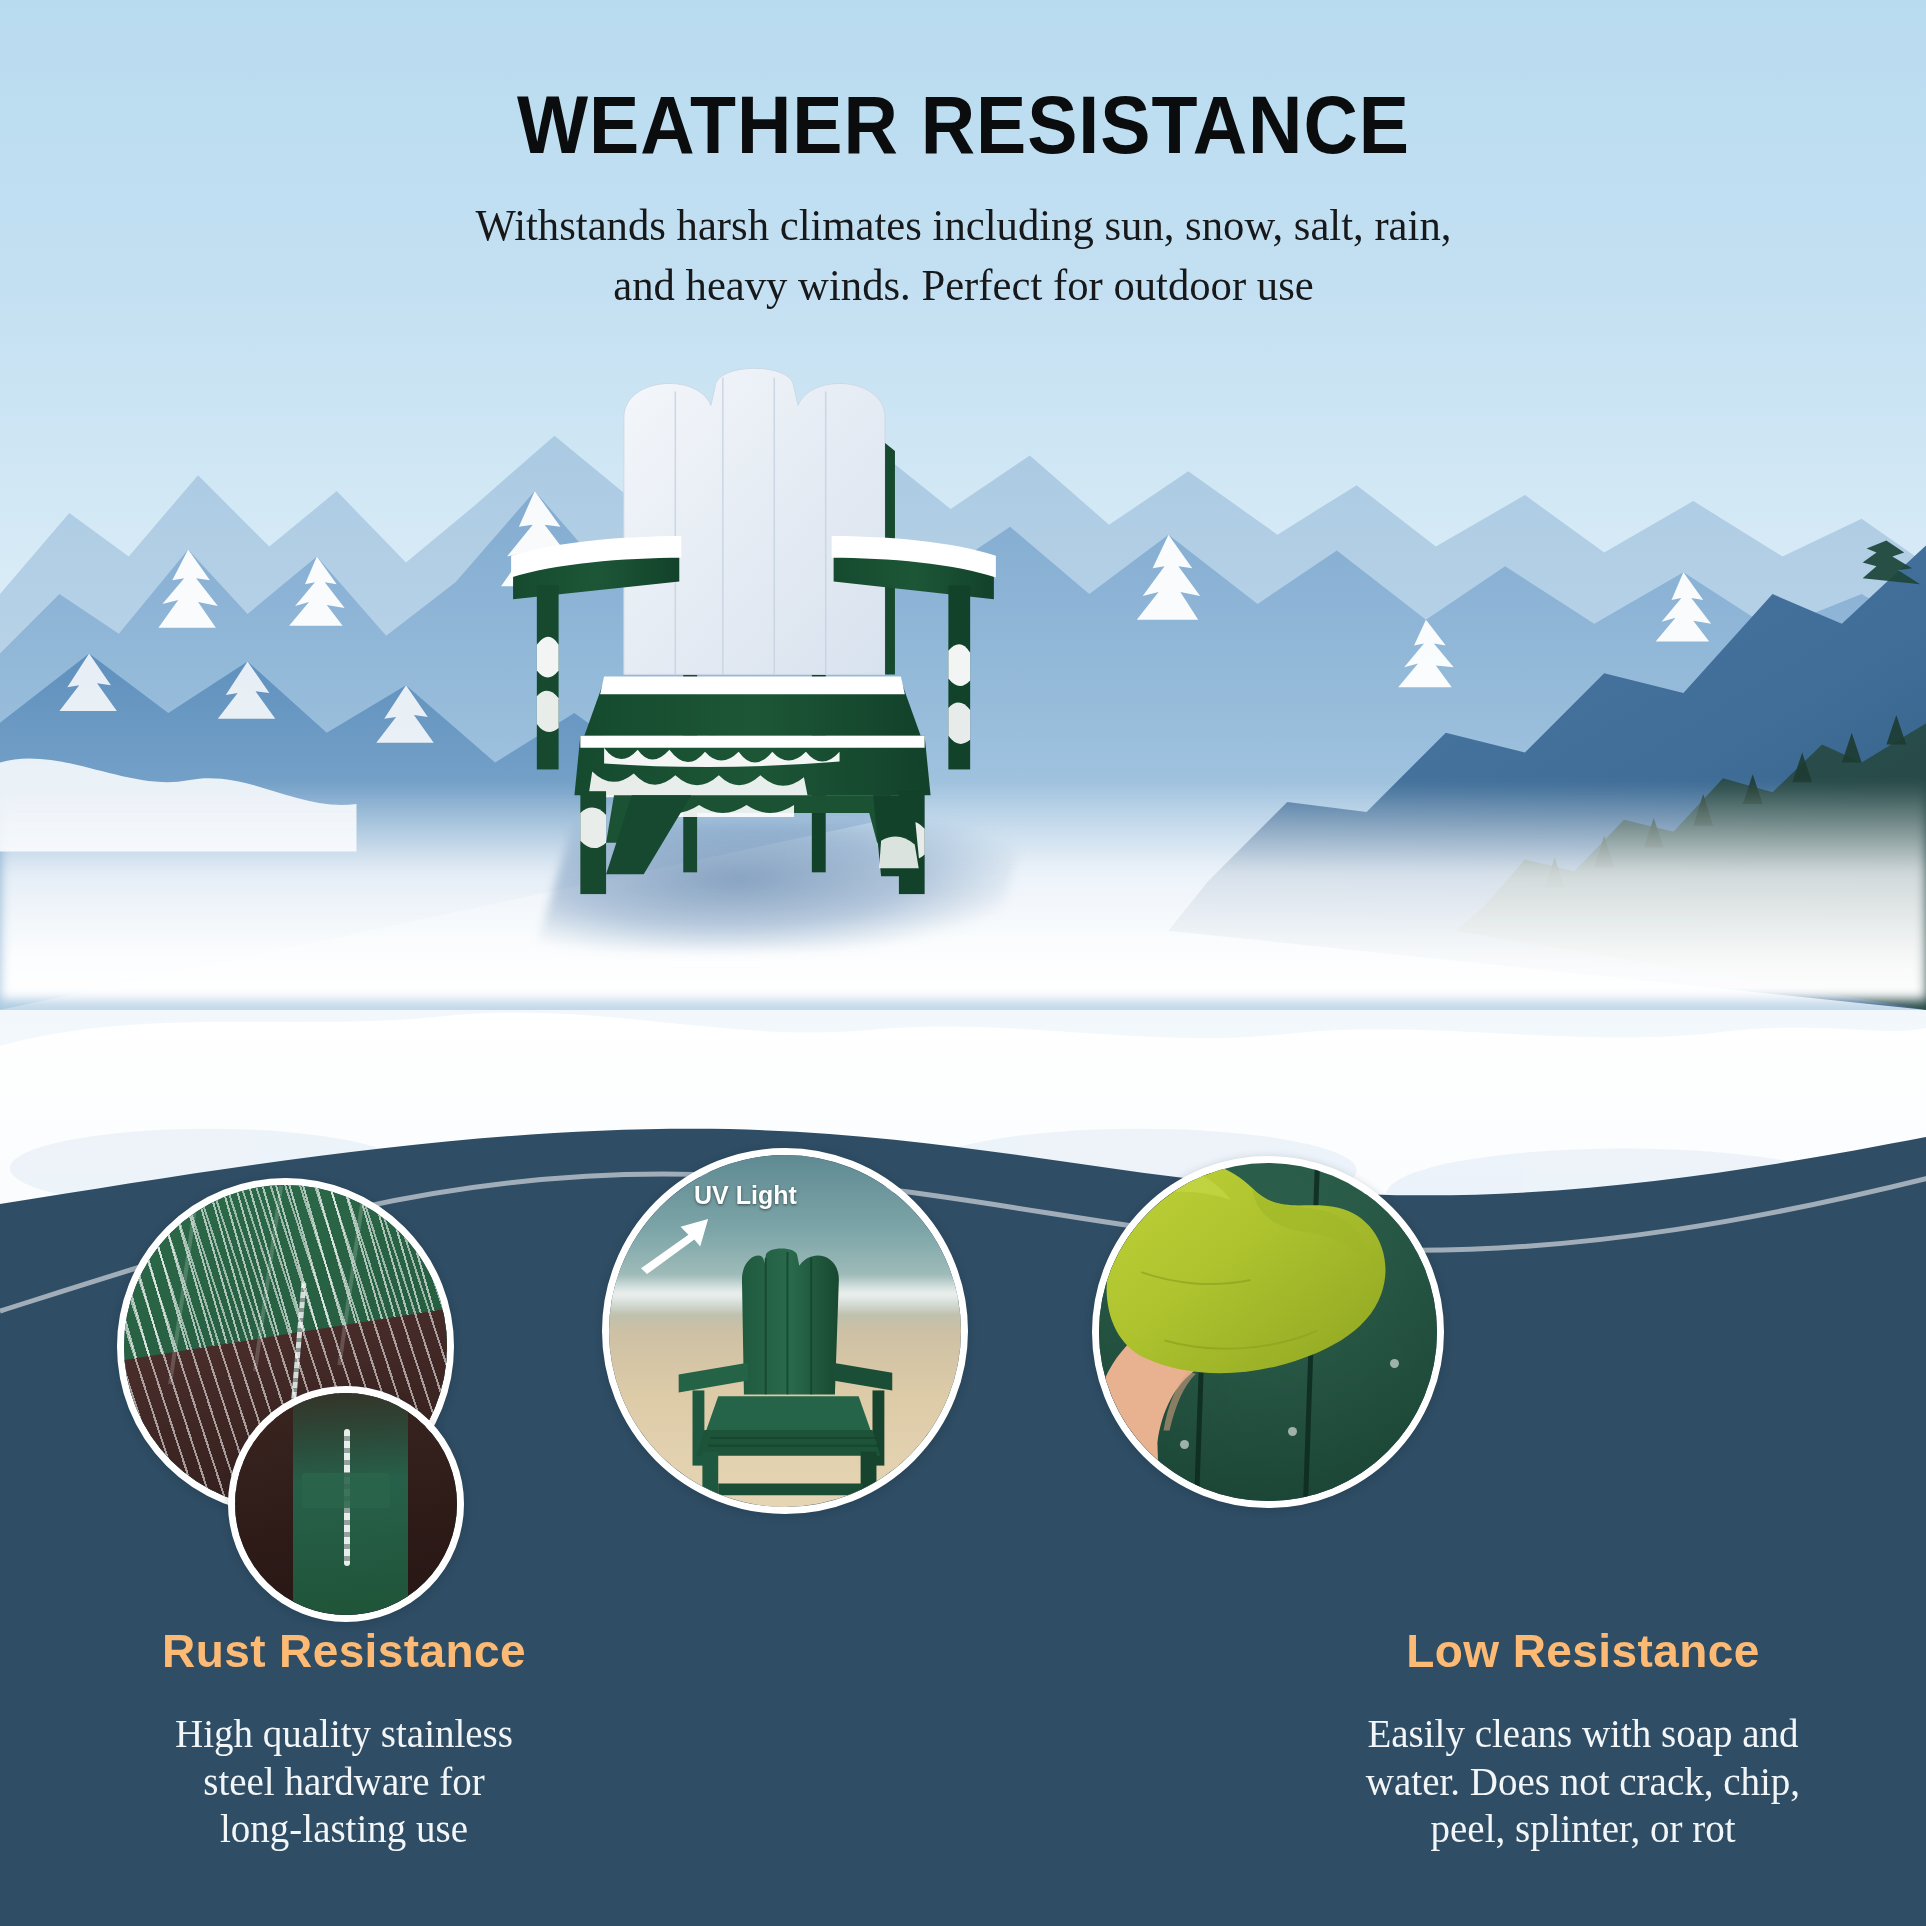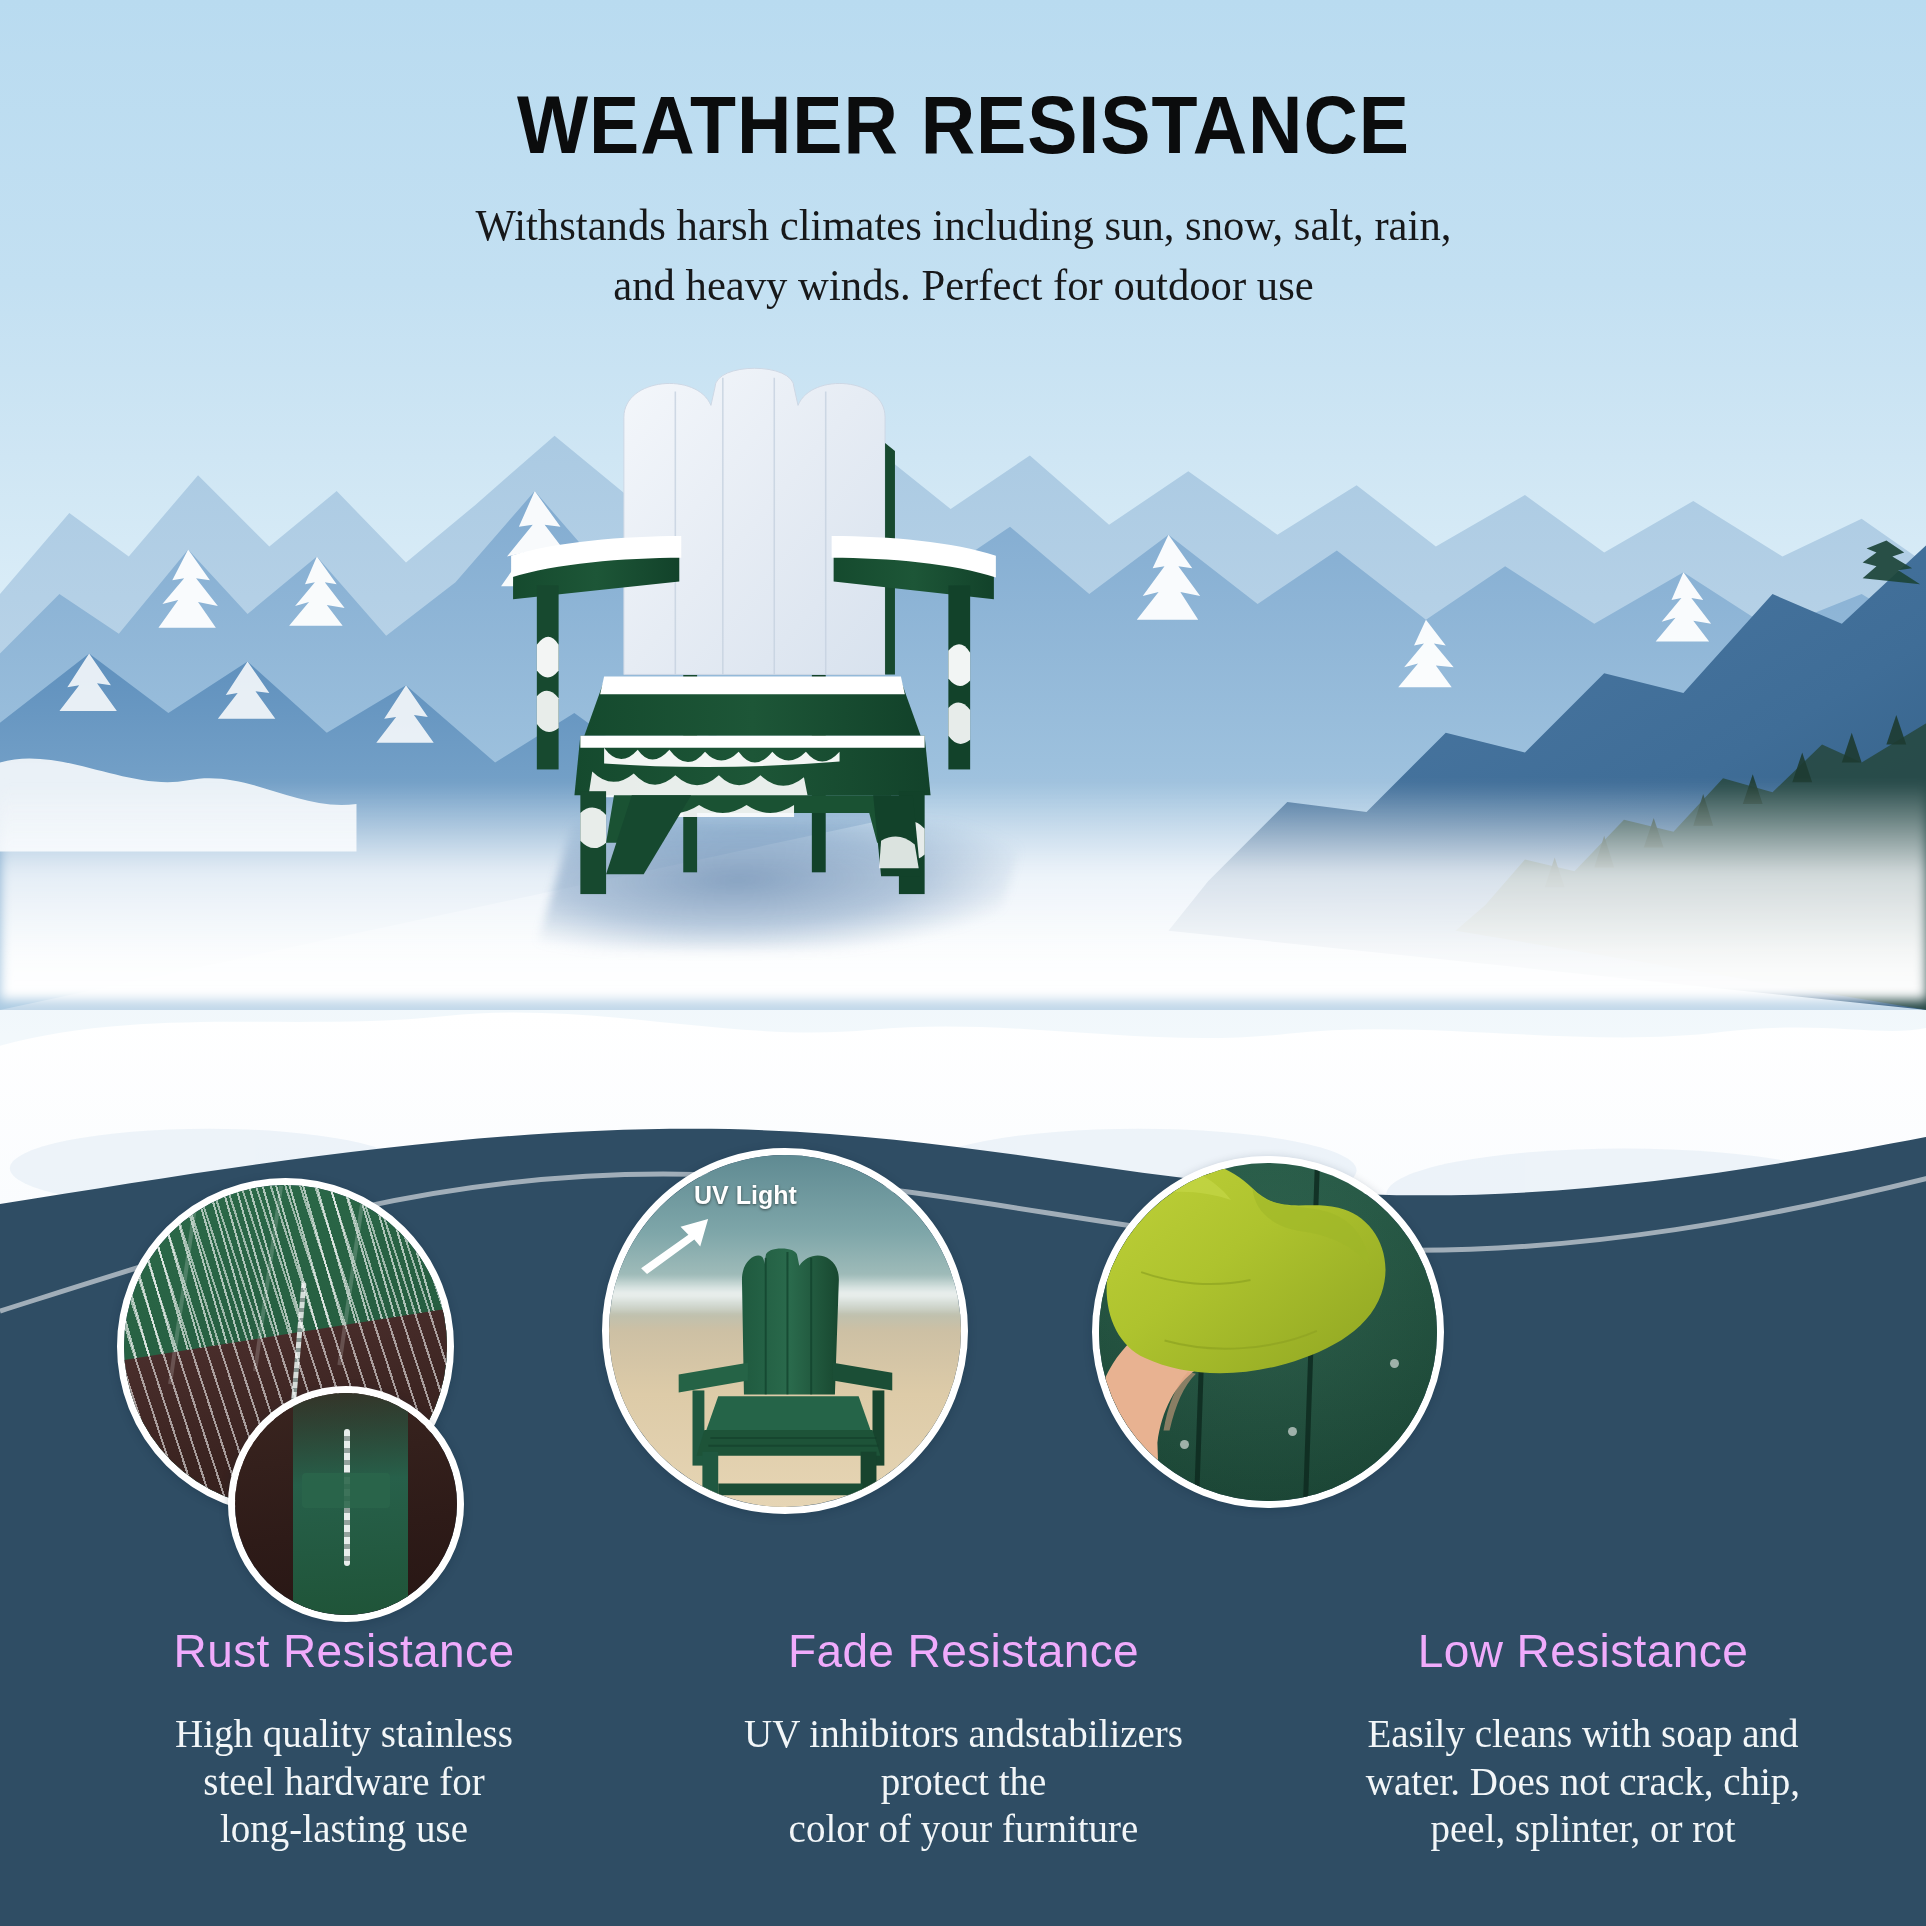--- a/index.html
+++ b/index.html
@@ -129,22 +129,22 @@
   .cloth { position:absolute; }
   .hand  { position:absolute; }
 
   
   .features {
     position:absolute; left:0; top:1624px; width:1927px;
     display:flex; justify-content:space-between; padding:0 42px;
   }
   .feature { width:604px; text-align:center; }
   .f-title {
-    font-family:"Liberation Sans", sans-serif; font-weight:400;
-    font-size:46px; color:#f0abfc; letter-spacing:0.4px; margin-bottom:22px;
+    font-family:"Liberation Sans", sans-serif; font-weight:700;
+    font-size:46px; color:#fdba74; letter-spacing:0.4px; margin-bottom:22px;
   }
   .f-body {
     font-family:"Liberation Serif", serif;
     font-size:39px; color:#f2f6f8; line-height:1.22;margin-top:32px;
   }
 </style>
 </head>
 <body>
 
 <div id="stage">
@@ -436,28 +436,20 @@
 
     <div class="feature">
       <div class="f-title">Rust Resistance</div>
       <div class="f-body">
         <div>High quality stainless</div>
         <div>steel hardware for</div>
         <div>long-lasting use</div>
       </div>
     </div>
 
-    <div class="feature">
-      <div class="f-title">Fade Resistance</div>
-      <div class="f-body">
-        <div>UV inhibitors andstabilizers</div>
-        <div>protect the</div>
-        <div>color of your furniture</div>
-      </div>
-    </div>
 
     <div class="feature">
       <div class="f-title">Low Resistance</div>
       <div class="f-body">
         <div>Easily cleans with soap and</div>
         <div>water. Does not crack, chip,</div>
         <div>peel, splinter, or rot</div>
       </div>
     </div>
 

